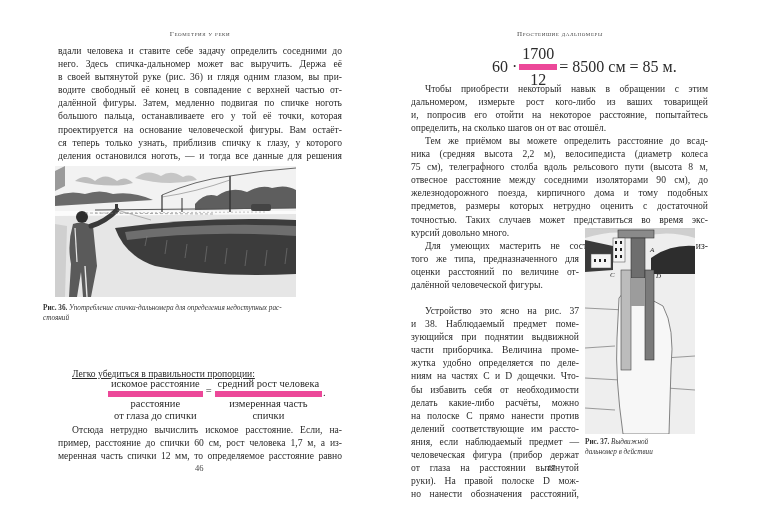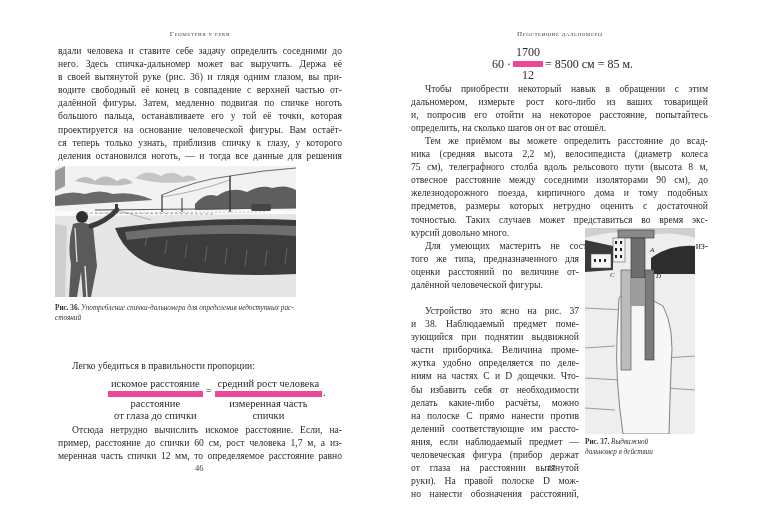--- a/index.html
+++ b/index.html
@@ -93,27 +93,27 @@
         <rect x="60" y="38" width="3" height="8" fill="#3a3a3a"></rect>
         <path d="M20 62 L22 96" stroke="#e8e8e8" stroke-width="1.2"></path>
         <path d="M30 100 L32 131" stroke="#e8e8e8" stroke-width="1.4"></path>
       </g>
 
       <line x1="30" y1="47" x2="160" y2="48" stroke="#777" stroke-width="0.6" stroke-dasharray="3 2"></line>
       <line x1="62" y1="44" x2="96" y2="54" stroke="#777" stroke-width="0.5"></line>
     </svg>
   </div>
 
-  <div class="caption" style="left:55px; top:303px; width:290px;">
+  <div class="caption" style="left:43px; top:303px; width:290px;">
     <b>Рис. 36.</b>
     <i>Употребление спички-дальномера для определения недоступных рас-</i><br>
     <i>стояний</i>
   </div>
 
-  <div class="text" style="position:absolute; left:72px; top:359px; width:270px;">
+  <div class="text" style="position:absolute; left:72px; top:367px; width:270px;text-decoration:underline;">
     <span>Легко убедиться в правильности пропорции:</span>
   </div>
 
   <div class="text" style="position:absolute; left:108px; top:378px; width:240px; display:flex; align-items:flex-start; font-size:10.5px; line-height:12px;">
     <div class="fraction">
       <div class="num">искомое расстояние</div>
       <div class="den">
         <div>расстояние</div>
         <div>от глаза до спички</div>
       </div>
@@ -134,21 +134,21 @@
     <span class="line">пример, расстояние до спички 60 см, рост человека 1,7 м, а из-</span>
     <span class="line">меренная часть спички 12 мм, то определяемое расстояние равно</span>
   </div>
 
   <div class="folio" style="left:195px;">46</div>
 </div>
 
 <div class="page right">
   <div class="running-head">Простейшие дальномеры</div>
 
-  <div class="math" style="position:absolute; left:107px; top:45px; display:flex; align-items:center; font-size:12px;">
+  <div class="math" style="position:absolute; left:107px; top:45px; display:flex; align-items:center; font-size:16px;">
     <span>60 ·</span>
     <div class="fraction" style="margin:0 2px;">
       <div class="num">1700</div>
       <div class="den">12</div>
     </div>
     <span>= 8500 см = 85 м.</span>
   </div>
 
   <div class="text" style="position:absolute; left:26px; top:82px; width:297px;">
     <span class="line indent">Чтобы приобрести некоторый навык в обращении с этим</span>

